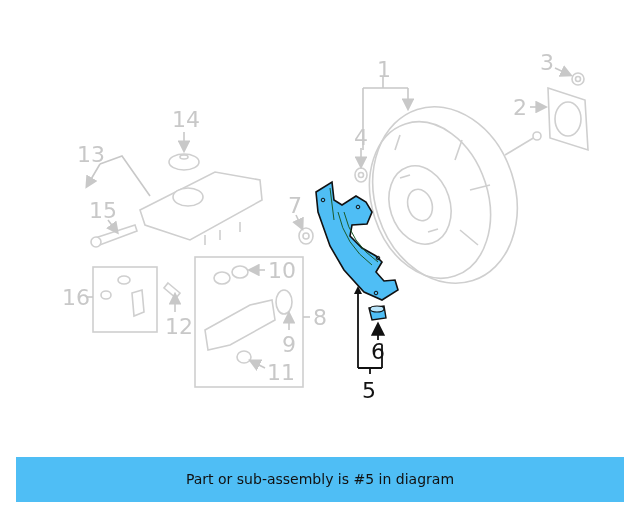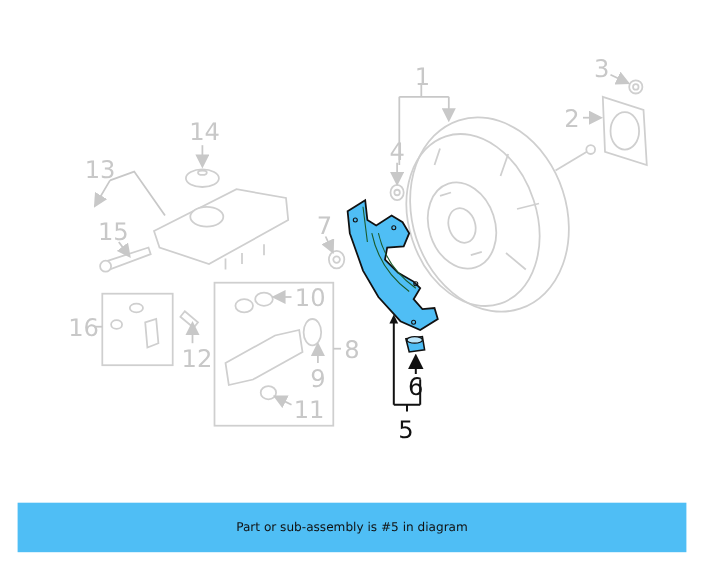--- a/index.html
+++ b/index.html
@@ -6,21 +6,21 @@
   body { width:640px; height:512px; position:relative; overflow:hidden; font-family:"DejaVu Sans", sans-serif; }
   #diagram { position:absolute; left:0; top:0; width:640px; height:450px; }
   .lbl { font-family:"DejaVu Sans", sans-serif; font-size:22px; fill:#c8c8c8; }
   .lbl-active { fill:#111111; }
   .gray { stroke:#cfcfcf; fill:none; stroke-width:1.6; }
   .grayf { stroke:#cfcfcf; fill:#ffffff; stroke-width:1.6; }
   .leader { stroke:#c8c8c8; stroke-width:1.6; fill:none; }
   .leader-active { stroke:#111; stroke-width:1.8; fill:none; }
   #banner { position:absolute; left:16px; top:457px; width:608px; height:45px; background:#4fbef5;
             display:flex; flex-direction:column; align-items:center; justify-content:center;
-            color:#111; font-size:11px; line-height:21px; text-align:center; }
+            color:#111; font-size:14px; line-height:21px; text-align:center; }
 </style>
 </head>
 <body>
 
 <svg id="diagram" viewBox="0 0 640 450" xmlns="http://www.w3.org/2000/svg">
   <defs>
     <marker id="ag" markerWidth="8" markerHeight="8" refX="6" refY="4" orient="auto">
         <path d="M0,0 L8,4 L0,8 z" fill="#c8c8c8"></path>
       </marker>
     <marker id="ab" markerWidth="8" markerHeight="8" refX="6" refY="4" orient="auto">

